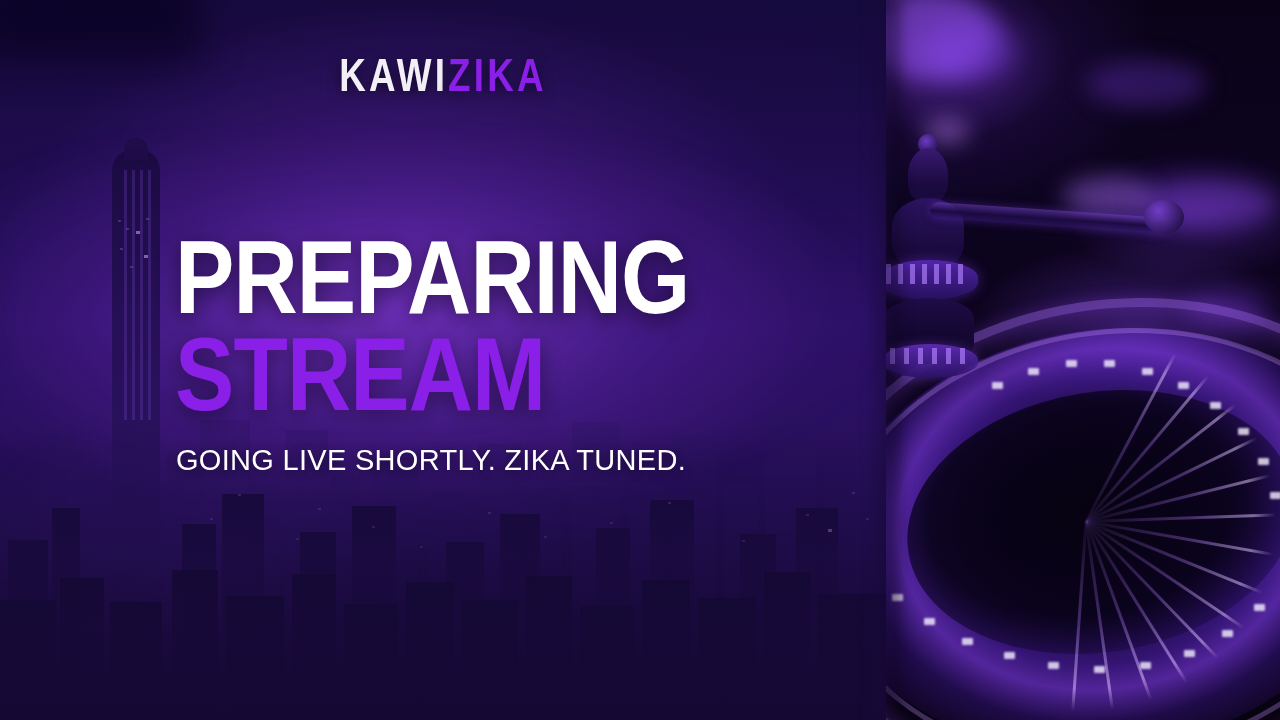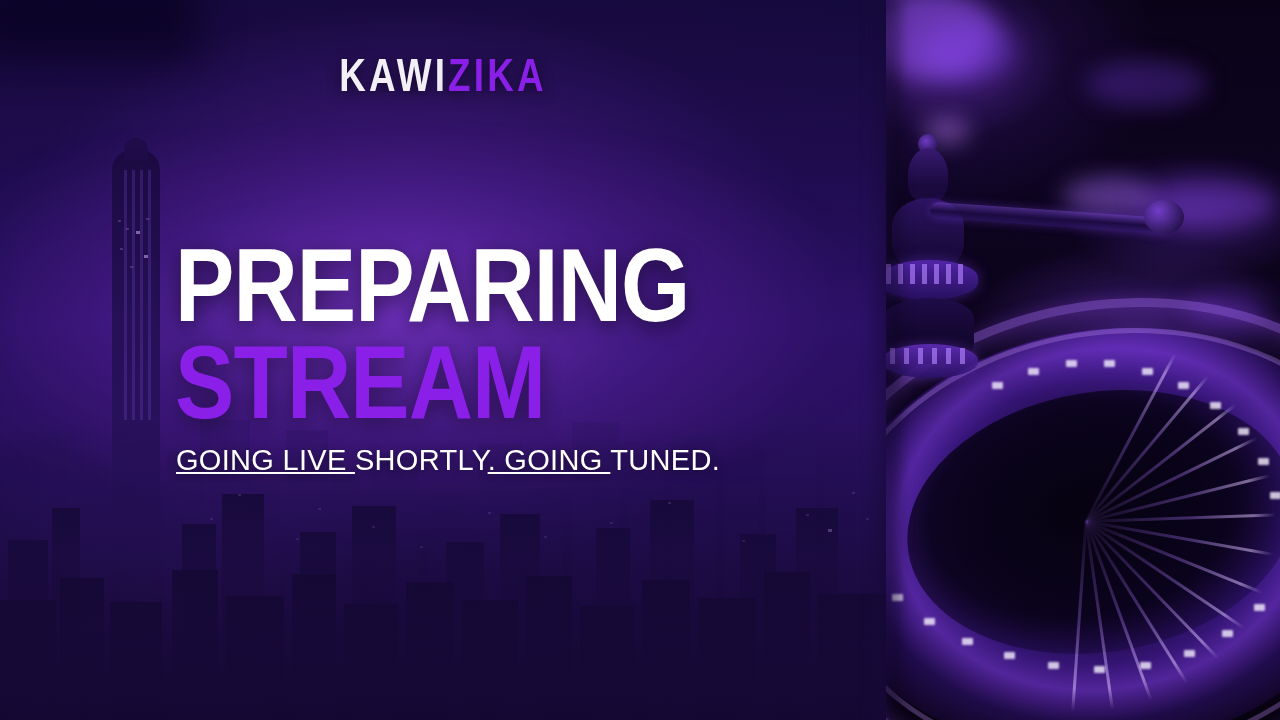--- a/index.html
+++ b/index.html
@@ -102,31 +102,31 @@
 
   
   #logo{position:absolute;left:0;top:52px;width:886px;text-align:center;
     font-weight:700;font-size:46px;letter-spacing:4px;line-height:46px;
     font-family:"Liberation Sans",sans-serif;
     transform:scaleX(.80);transform-origin:50% 50%;
     text-shadow:0 3px 14px rgba(0,0,0,.58);}
   #logo .w{color:#f2eff6;}
   #logo .p{color:#8a1fe8;}
 
-  #headline{position:absolute;left:175px;top:244px;}
+  #headline{position:absolute;left:175px;top:236px;}
   .hl{display:block;font-weight:700;line-height:.80;letter-spacing:-1px;
       font-family:"Liberation Sans",sans-serif;
       transform:scaleX(.855);transform-origin:0 50%;}
   #hl1{font-size:104px;color:#ffffff;text-shadow:0 5px 22px rgba(0,0,0,.52);}
   #hl2{font-size:104px;color:#8a1fe8;margin-top:14px;text-shadow:0 5px 22px rgba(0,0,0,.45);}
 
   #subtitle{position:absolute;left:176px;top:444px;font-size:29px;color:#ffffff;
     letter-spacing:.3px;white-space:nowrap;text-shadow:0 2px 10px rgba(0,0,0,.55);
     font-family:"Liberation Sans",sans-serif;}
-  #subtitle .light{font-weight:400;text-decoration:underline;}
+  #subtitle .light{font-weight:400;}
   #subtitle .strong{font-weight:400;}
 </style>
 </head>
 <body>
 
 <div id="stage">
 
   <div id="left-panel">
     <div id="left-haze"></div>
     <div id="left-corner"></div>
@@ -299,15 +299,15 @@
 
   <div id="seam"></div>
 
   <div id="logo"><span class="w">KAWI</span><span class="p">ZIKA</span></div>
 
   <div id="headline">
     <span class="hl" id="hl1">PREPARING</span>
     <span class="hl" id="hl2">STREAM</span>
   </div>
 
-  <div id="subtitle"><span class="light">GOING LIVE </span><span class="strong">SHORTLY</span><span class="light">. GOING </span><span class="strong">TUNED.</span></div>
+  <div id="subtitle"><span class="light">GOING LIVE </span><span class="strong">SHORTLY</span><span class="light">. ZIKA </span><span class="strong">TUNED.</span></div>
 
 </div>
 
 </body></html>

